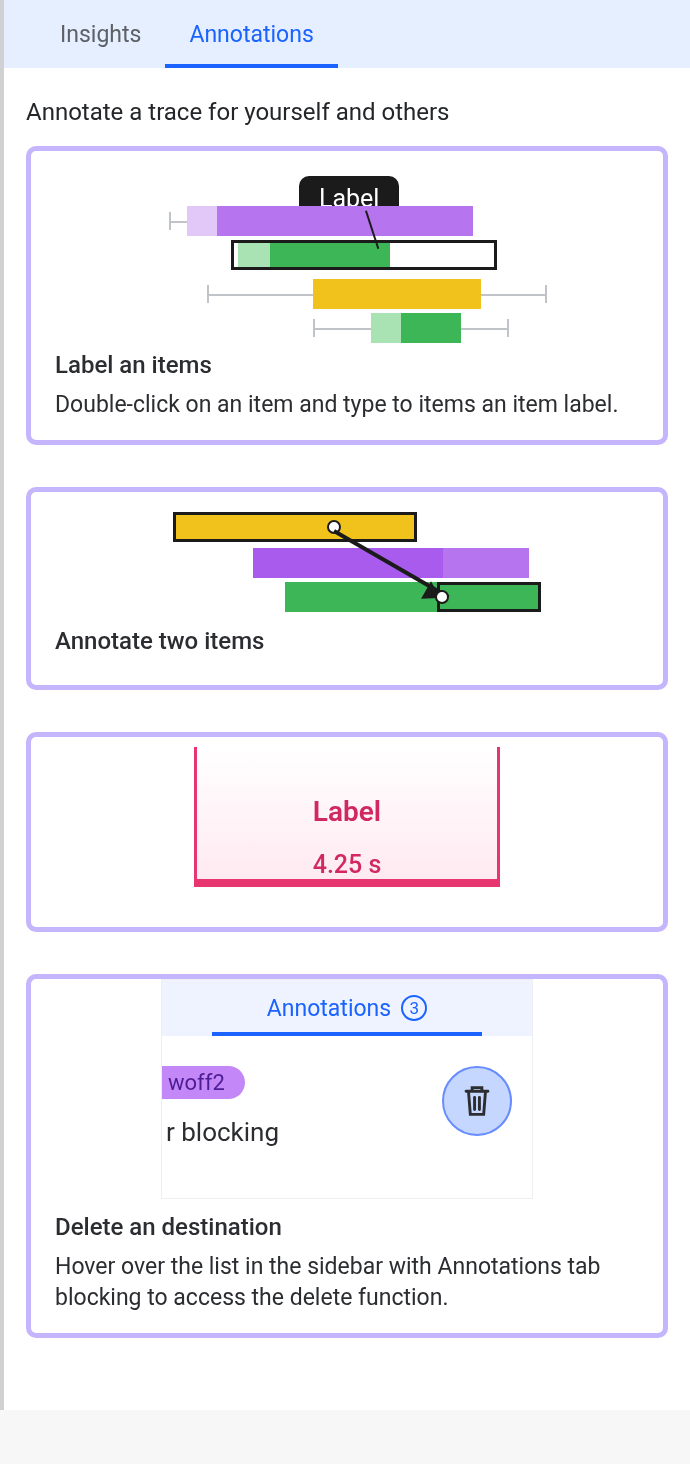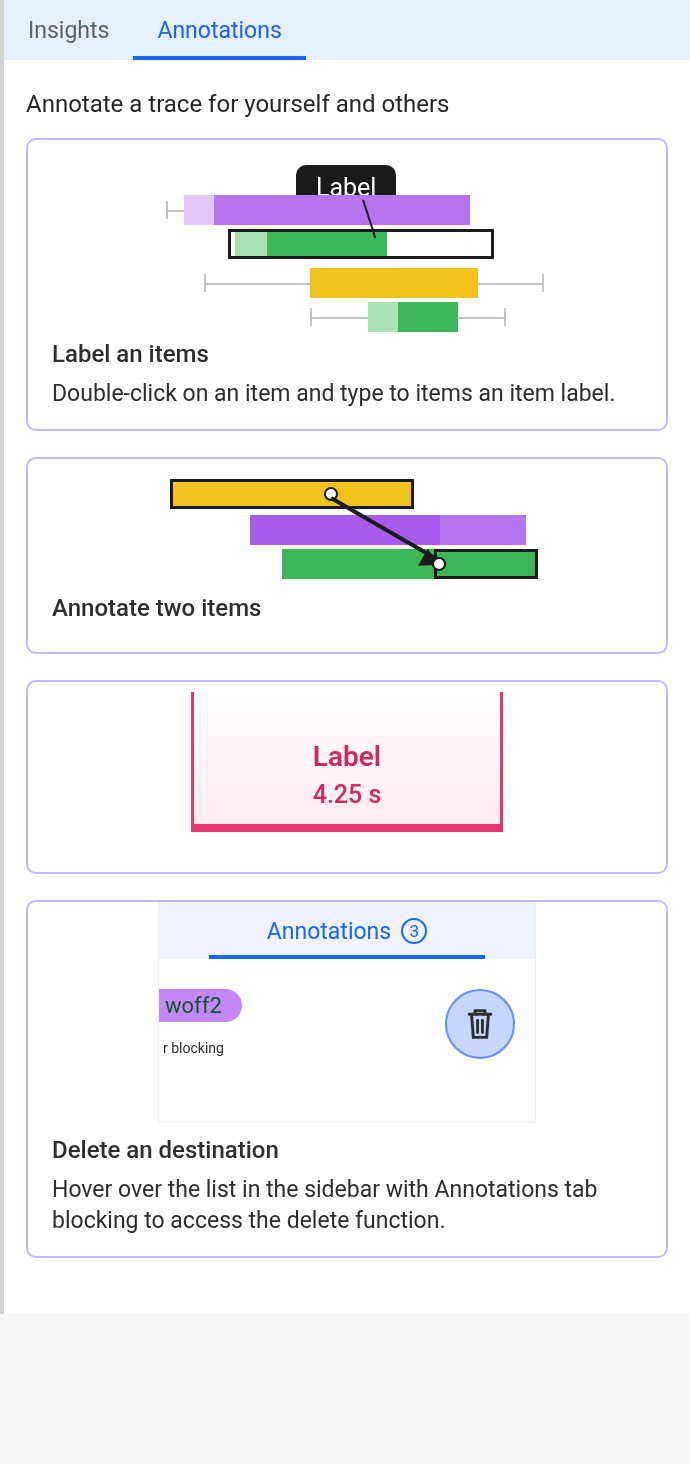--- a/index.html
+++ b/index.html
@@ -1,26 +1,26 @@
 <!DOCTYPE html>
 <html><head>
 <meta charset="utf-8">
 <style>
   * { box-sizing: border-box; margin: 0; padding: 0; }
   html, body { width: 690px; height: 1464px; font-family: -apple-system, BlinkMacSystemFont, "Segoe UI", Roboto, Helvetica, Arial, sans-serif; background: #f7f7f7; color: #1f1f1f; }
   .panel { width: 690px; border-left: 4px solid #cfd1d3; background: #fff; }
-  .tabbar { display: flex; align-items: stretch; height: 60px; background: #e6efff; border-bottom: 0; }
+  .tabbar { display: flex; align-items: stretch; height: 68px; background: #e6efff; border-bottom: 0; padding-left: 32px; }
   .tab { padding: 0 24px; display: flex; align-items: center; font-size: 23px; color: #5d6065; cursor: pointer; }
   .tab.active { color: #1a63ff; }
   .tab.active::after { content:""; }
   .tab-wrap { position: relative; }
   .tab-underline { position: absolute; left: 0; right: 0; bottom: 0; height: 4px; background: #1a63ff; }
   .content { padding: 24px 22px 30px 22px; background: #fff; }
   .intro { font-size: 24px; color: #242629; margin: 6px 0 20px 0; }
-  .card { border: 2px solid #c4b5fd; border-radius: 10px; padding: 0 0 20px 0; margin-bottom: 26px; background: #fff; }
+  .card { border: 5px solid #c4b5fd; border-radius: 10px; padding: 0 0 20px 0; margin-bottom: 42px; background: #fff; }
   .card .illus { height: 200px; position: relative; }
   .card .textpad { padding: 0 24px; }
   .card h3 { font-size: 24px; font-weight: 500; color: #2b2d31; margin-bottom: 10px; }
   .card p { font-size: 23px; line-height: 1.35; color: #2b2d31; }
 
   
   .c1 .illus { height: 200px; }
   .c1-bar { position: absolute; height: 30px; }
   .c1-handle { position: absolute; height: 18px; border-left: 2px solid #c0c3c7; border-right: 2px solid #c0c3c7; }
   .c1-handle::before { content:""; position:absolute; top:50%; left:0; right:0; border-top:2px solid #c0c3c7; }
@@ -48,22 +48,22 @@
   .c3-time { position:absolute; width:100%; text-align:center; font-size:25px; font-weight:500; color:#d12862; }
 
   
   .c4 .illus { height: 220px; }
   .c4-panel { position:absolute; left:130px; right:130px; top: 0; bottom:0; background:#fff; border:1px solid #eceef1;}
   .c4-tabhdr { height:56px; background:#eef3ff; display:flex; align-items:center; justify-content:center; gap:10px; position:relative; }
   .c4-tabhdr .t { color:#1a63ff; font-size:23px; }
   .c4-badge { width:26px; height:26px; border:2px solid #1a63ff; border-radius:50%; color:#1a63ff; font-size:17px; display:flex; align-items:center; justify-content:center; }
   .c4-tabline { position:absolute; left:50px; right:50px; bottom:0; height:4px; background:#1a63ff; }
   .c4-body { padding: 30px 0 0 0; position:relative; }
-  .c4-pill { display:inline-block; background:#c487f7; color:#14532d; font-size:22px; padding:4px 20px 4px 6px; border-radius: 0 18px 18px 0; margin-bottom: 18px; }
-  .c4-line { font-size:14px; color:#2b2d31; padding-left: 4px;}
+  .c4-pill { display:inline-block; background:#c487f7; color:#4c1d95; font-size:22px; padding:4px 20px 4px 6px; border-radius: 0 18px 18px 0; margin-bottom: 18px; }
+  .c4-line { font-size:26px; color:#2b2d31; padding-left: 4px;}
   .c4-del { position:absolute; right:20px; top:30px; width:70px; height:70px; border:2px solid #668cff; background:#c6d7ff; border-radius:50%; display:flex; align-items:center; justify-content:center; cursor:pointer;}
   .c4-del svg { width:30px; height:34px; }
 </style>
 </head>
 <body>
 
 <div class="panel">
   <div class="tabbar">
     <div class="tab tab-wrap">
       <span>Insights</span>
@@ -121,21 +121,21 @@
       </div>
       <div class="textpad">
         <h3>Annotate two items</h3>
       </div>
     </div>
 
     <div class="card c3">
       <div class="illus">
         <div class="c3-box"></div>
         <div class="c3-label" style="top:58px;">Label</div>
-        <div class="c3-time" style="top:98px;">4.25 s</div>
+        <div class="c3-time" style="top:113px;">4.25 s</div>
       </div>
       <div class="textpad" style="margin-top:20px;">
       </div>
     </div>
 
     <div class="card c4">
       <div class="illus">
         <div class="c4-panel">
           <div class="c4-tabhdr">
             <span class="t">Annotations</span>

